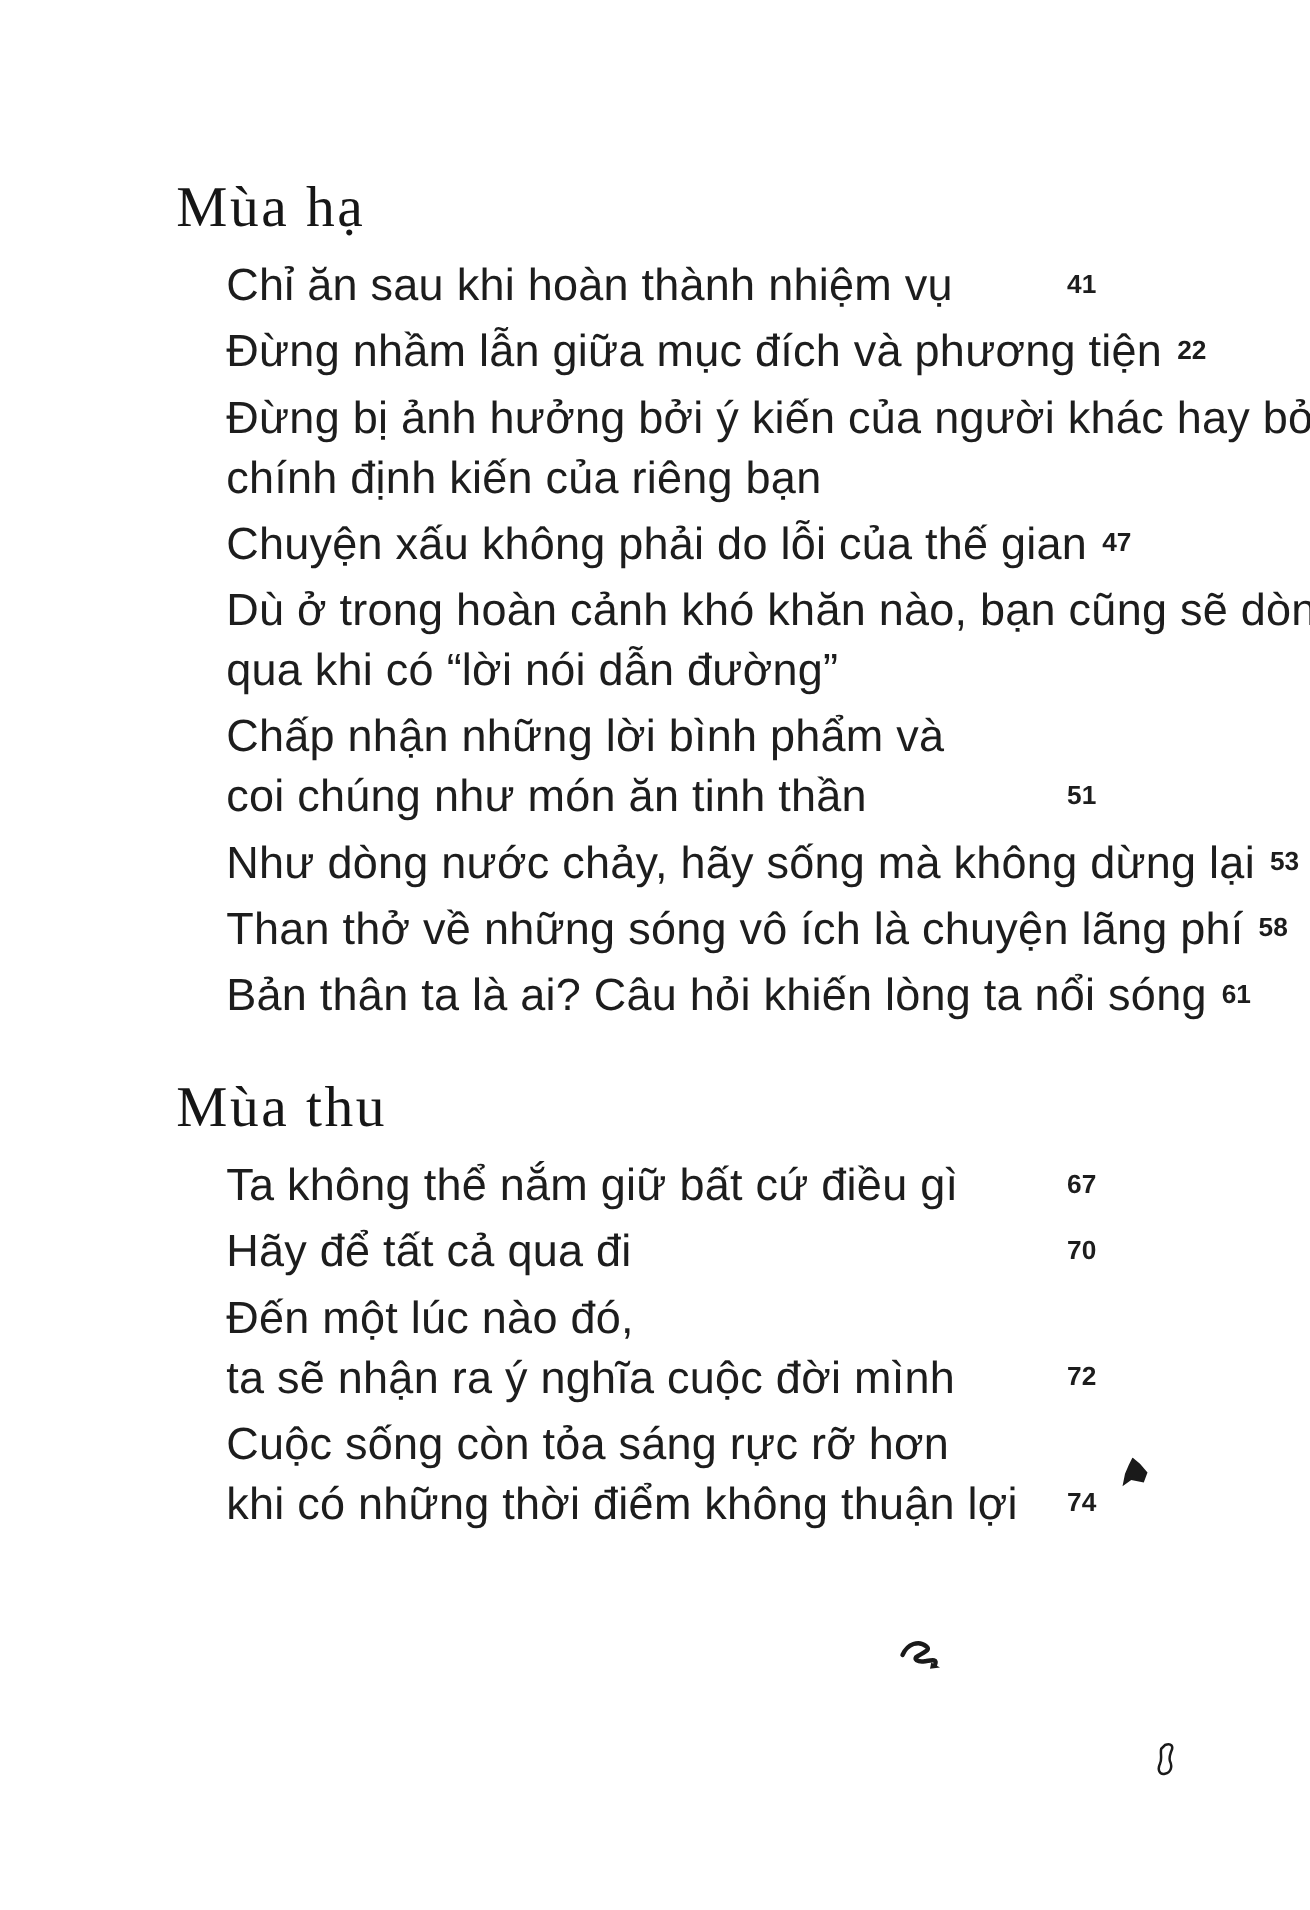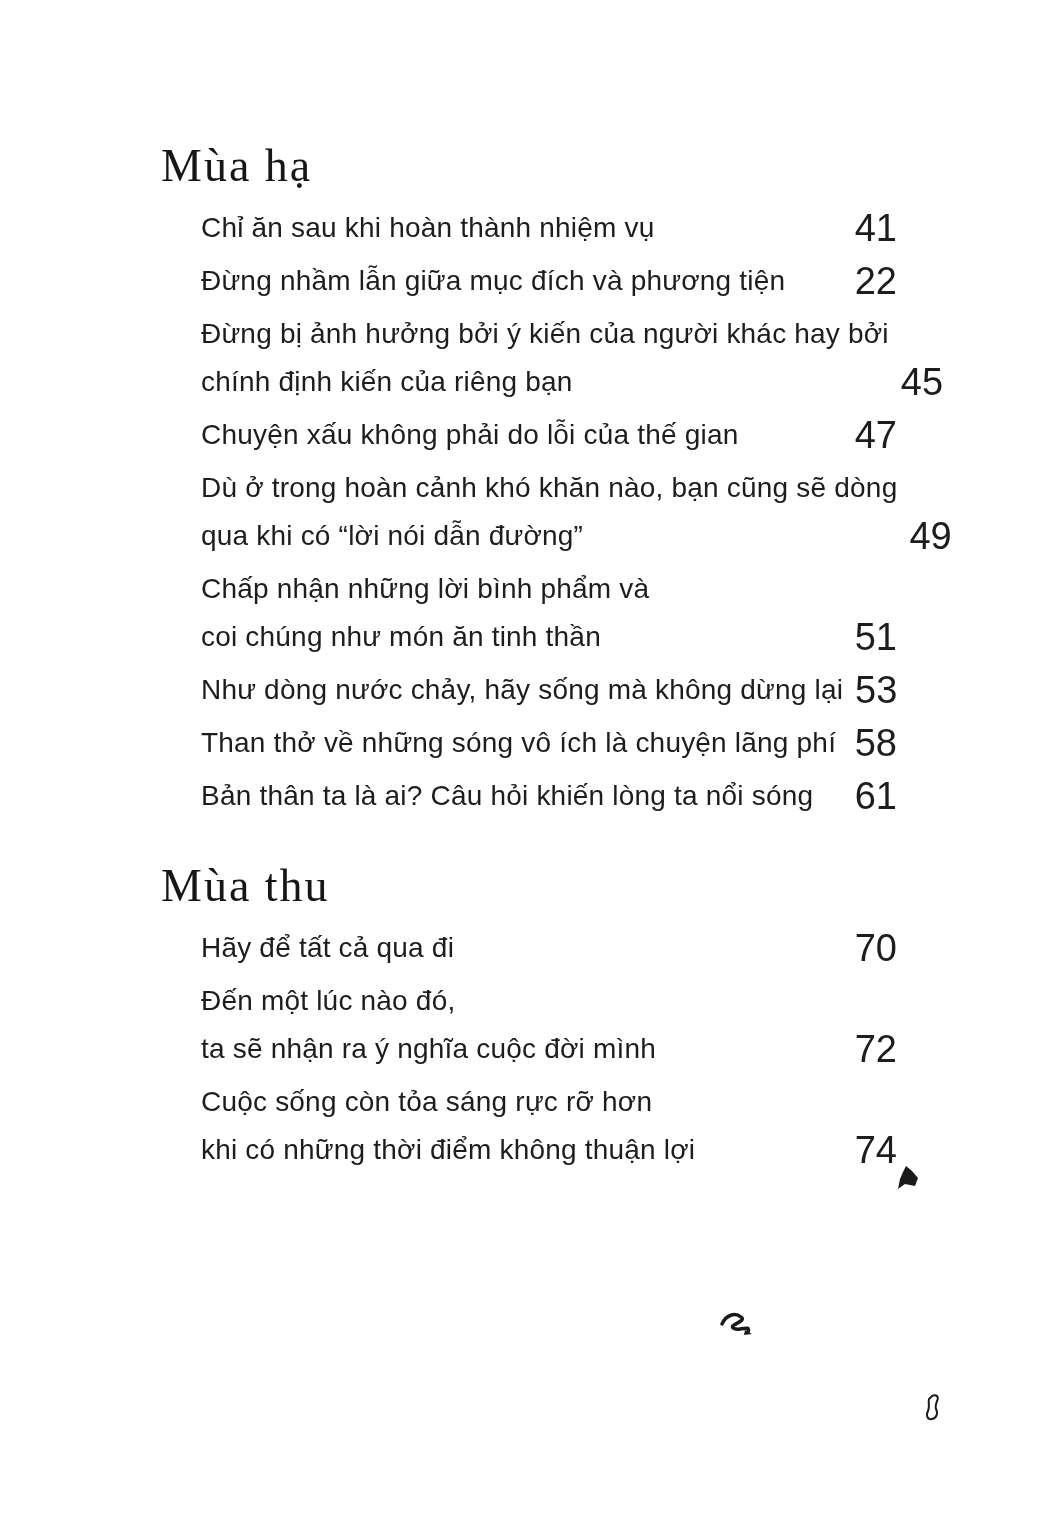--- a/index.html
+++ b/index.html
@@ -14,50 +14,50 @@
     background: #ffffff;
     overflow: hidden;
     font-family: "Liberation Sans", sans-serif;
   }
   .content {
     position: absolute;
     left: 141px;
     top: 140px;
     width: 736px;
     color: #1d1d1d;
-    margin-left: 20px;
   }
   .toc-section { margin: 0; }
   .toc-section + .toc-section { margin-top: 40px; }
   .section-heading {
     font-family: "Liberation Serif", "DejaVu Serif", serif;
     font-size: 46px;
     line-height: 52px;
     font-weight: 400;
     letter-spacing: 2px;
     color: #161616;
     margin: 0 0 12px 0;
   }
   .entries { margin-left: 40px; }
   .toc-entry {
     display: flex;
     justify-content: space-between;
     align-items: flex-end;
     margin-bottom: 5px;
   }
   .entry-title {
-    font-size: 28px;
+    font-size: 36px;
     line-height: 48px;
     white-space: pre;
     letter-spacing: 0.2px;
   }
   .entry-page {
-    font-size: 38px;
+    font-size: 21px;
     line-height: 48px;
     padding-left: 12px;
+    font-weight: bold;
   }
   .ink-mark {
     position: absolute;
     pointer-events: none;
   }
   .ink-mark-1 { left: 897px; top: 1166px; }
   .ink-mark-2 { left: 719px; top: 1308px; }
   .ink-mark-3 { left: 923px; top: 1394px; }
 </style>
 </head>
@@ -111,20 +111,24 @@
         </div>
 
       </div>
     </div>
 
     <div class="toc-section">
       <h1 class="section-heading">Mùa thu</h1>
       <div class="entries">
 
         <div class="toc-entry">
+          <span class="entry-title">Ta không thể nắm giữ bất cứ điều gì</span>
+          <span class="entry-page">67</span>
+        </div>
+        <div class="toc-entry">
           <span class="entry-title">Hãy để tất cả qua đi</span>
           <span class="entry-page">70</span>
         </div>
         <div class="toc-entry">
           <span class="entry-title">Đến một lúc nào đó,
 ta sẽ nhận ra ý nghĩa cuộc đời mình</span>
           <span class="entry-page">72</span>
         </div>
         <div class="toc-entry">
           <span class="entry-title">Cuộc sống còn tỏa sáng rực rỡ hơn

